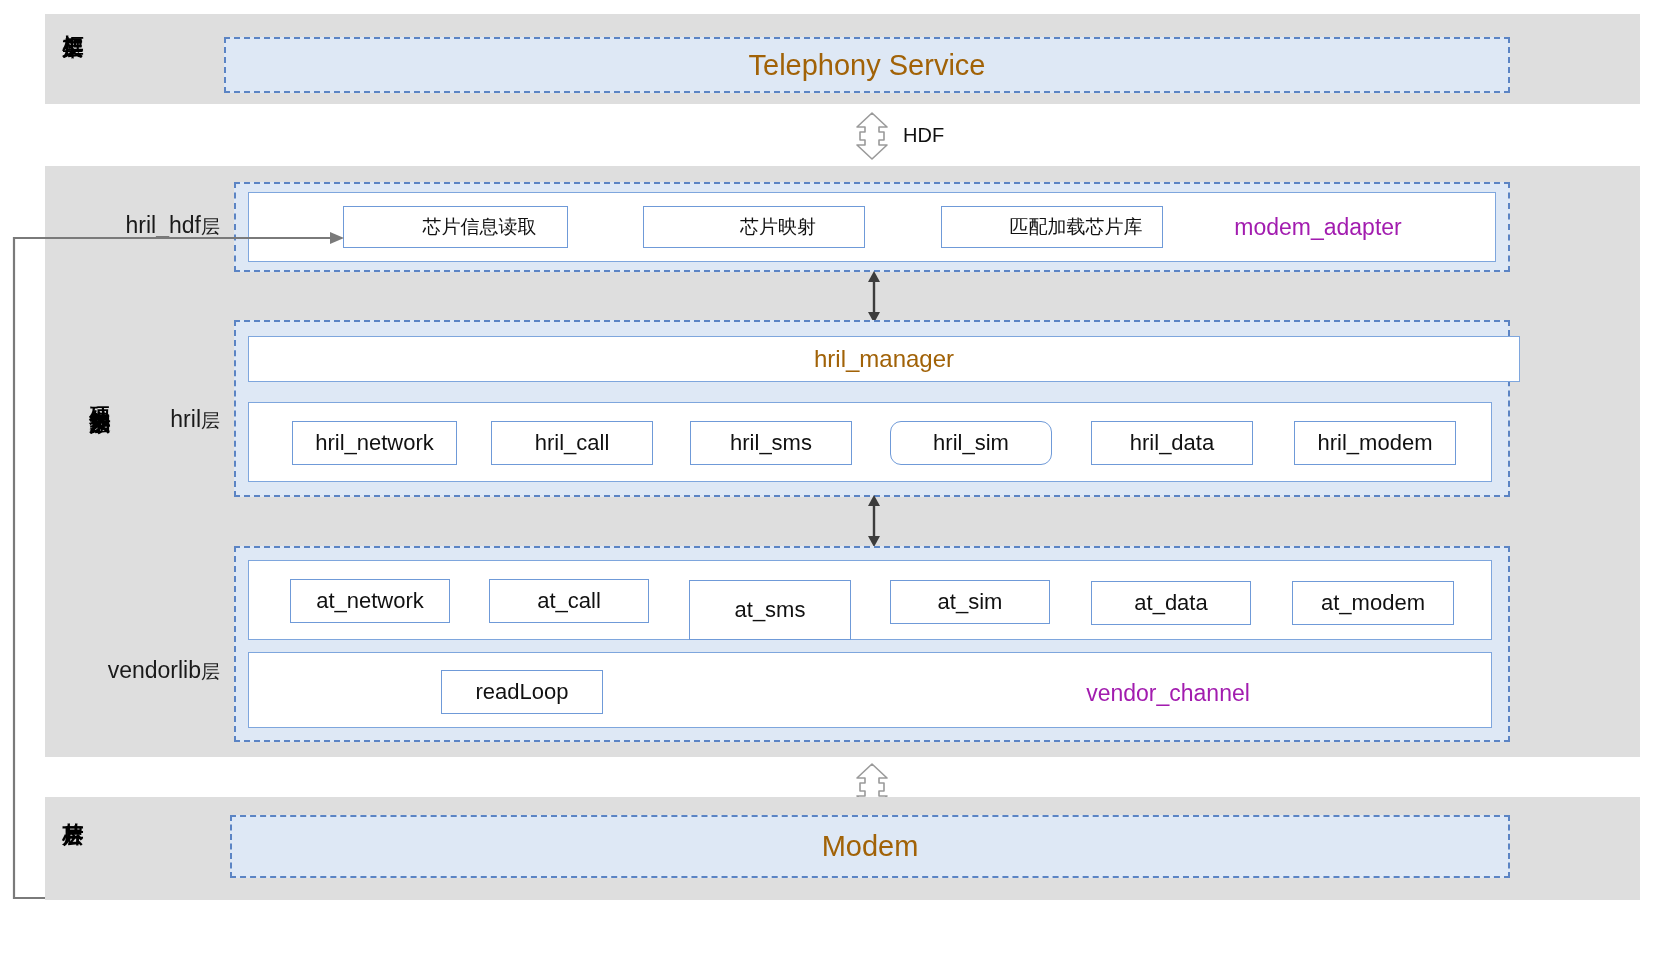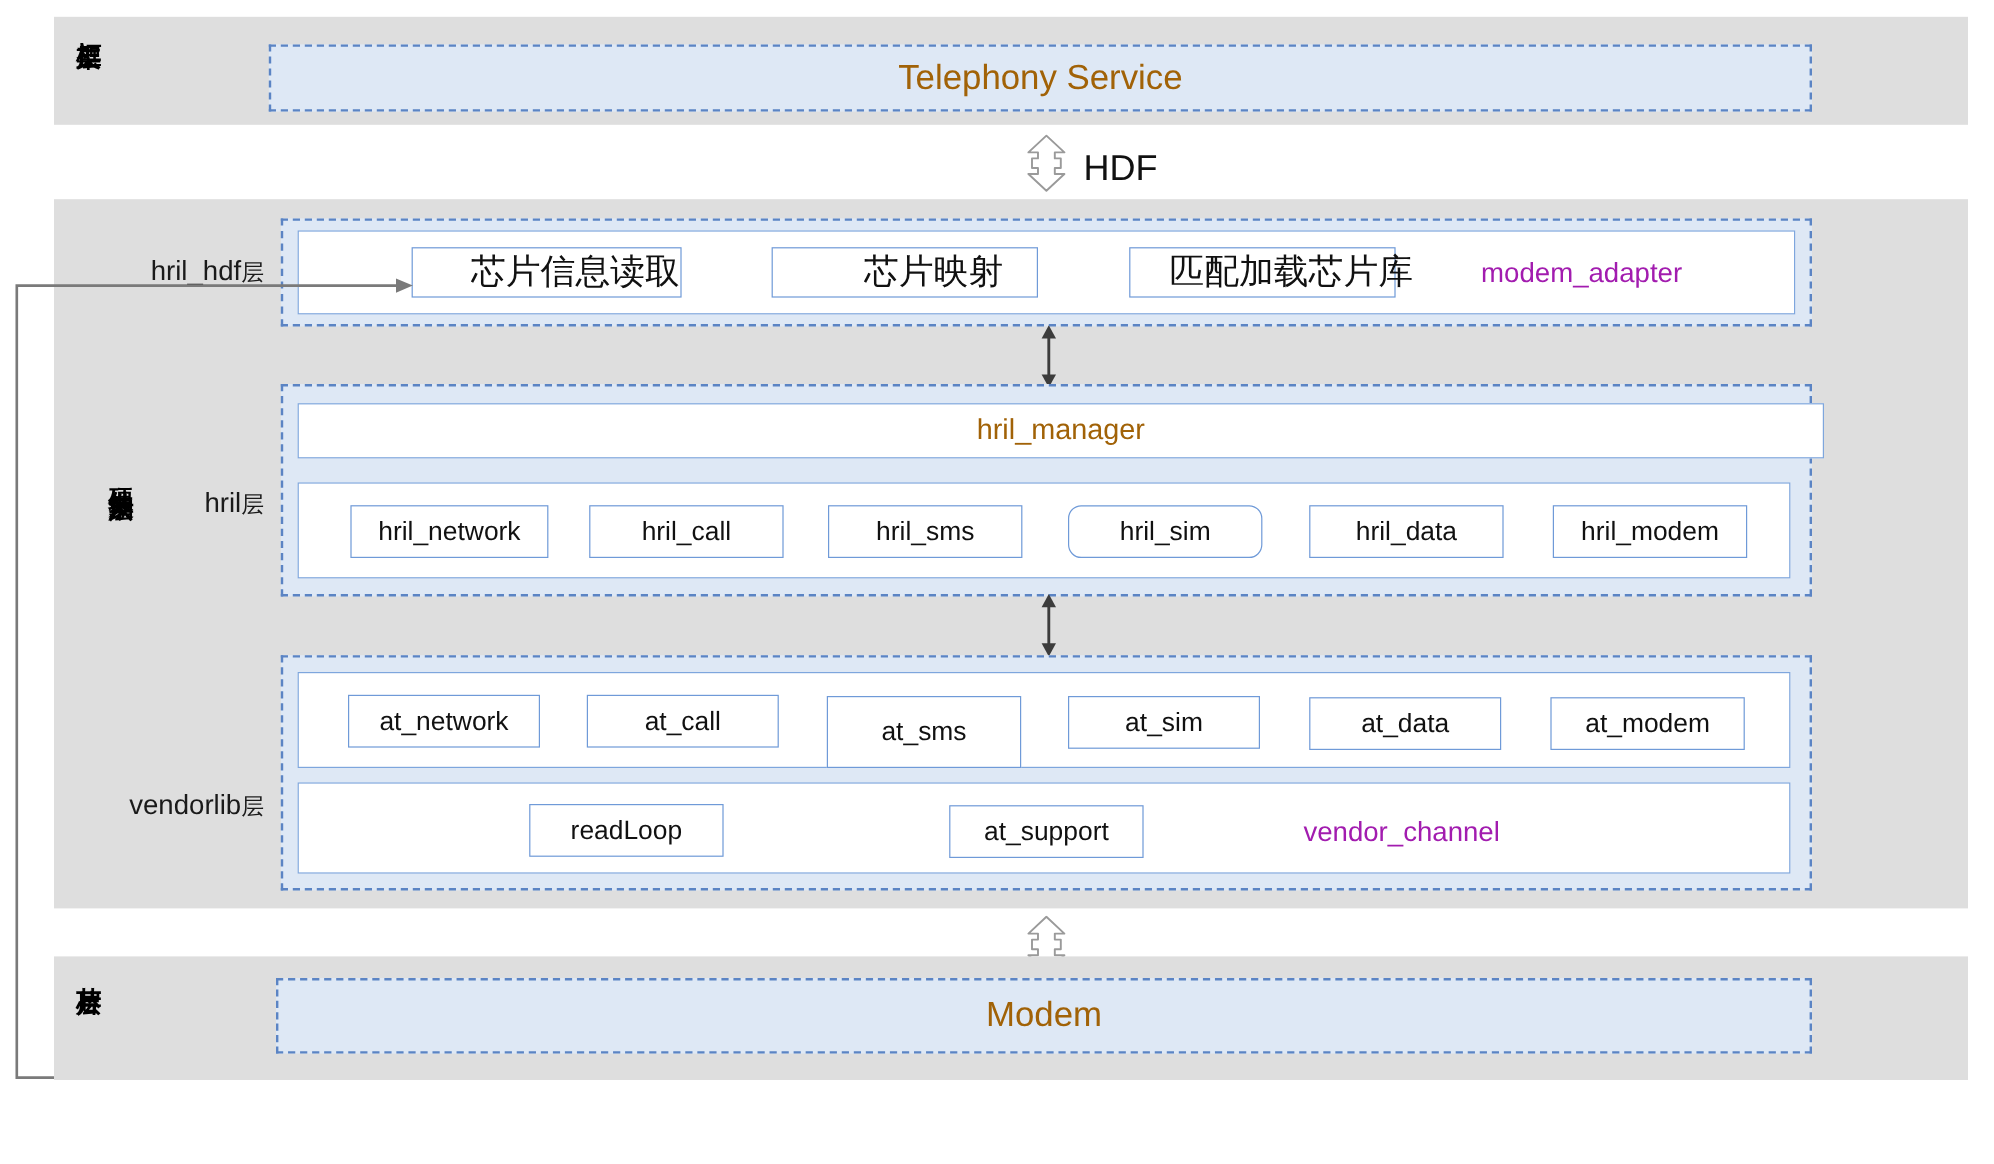--- a/index.html
+++ b/index.html
@@ -51,40 +51,40 @@
   
   .modbox{
     position:absolute;
     border:1.6px solid #6f9ad8;
     background:#ffffff;
     box-sizing:border-box;
     display:flex;align-items:center;justify-content:center;
     font-size:22px;color:#111;
     white-space:nowrap;
   }
-  .modbox.cn{font-size:29px;padding-left:48px;}
+  .modbox.cn{font-size:19px;padding-left:48px;}
   
   .plain{
     position:absolute;
     display:flex;align-items:center;justify-content:center;
     font-size:23px;color:#a21caf;white-space:nowrap;
   }
   
   .bigtitle{
     position:absolute;
     display:flex;align-items:center;justify-content:center;
     font-size:29px;color:#a16207;white-space:nowrap;
     width:100%;height:100%;left:0;top:0;
   }
 
   
   .hollowarrow{position:absolute;}
   .hollowarrow svg{display:block;}
   .arrowlabel{
-    position:absolute;font-size:30px;color:#111;white-space:nowrap;
+    position:absolute;font-size:20px;color:#111;white-space:nowrap;
   }
 
   
   .thinarrow{position:absolute;}
   .thinarrow svg{display:block;}
 
   
   .feedline{position:absolute;left:0;top:0;pointer-events:none;}
 </style>
 </head>
@@ -167,21 +167,20 @@
   <div class="modbox" style="left:290px;top:579px;width:160px;height:44px;">at_network</div>
   <div class="modbox" style="left:489px;top:579px;width:160px;height:44px;">at_call</div>
   <div class="modbox" style="left:689px;top:580px;width:162px;height:60px;">at_sms</div>
   <div class="modbox" style="left:890px;top:580px;width:160px;height:44px;">at_sim</div>
   <div class="modbox" style="left:1091px;top:581px;width:160px;height:44px;">at_data</div>
   <div class="modbox" style="left:1292px;top:581px;width:162px;height:44px;">at_modem</div>
 
   <div class="panel" style="left:248px;top:652px;width:1244px;height:76px;"></div>
 
   <div class="modbox" style="left:441px;top:670px;width:162px;height:44px;">readLoop</div>
-  <div class="modbox" style="left:791px;top:671px;width:162px;height:44px;">at_support</div>
   <div class="plain" style="left:1048px;top:671px;width:240px;height:44px;">vendor_channel</div>
 
   <div class="hollowarrow" style="left:851px;top:763px;width:42px;height:48px;">
     <svg width="42" height="48" viewBox="0 0 42 48">
       <path d="M21 1 L36 15 L28 15 L28 20 L33 20 L33 28 L28 28 L28 33 L36 33 L21 47 L6 33 L14 33 L14 28 L9 28 L9 20 L14 20 L14 15 L6 15 Z" fill="#ffffff" stroke="#9a9a9a" stroke-width="1.6" stroke-linejoin="round"></path>
     </svg>
   </div>
 
   <div class="band" style="left:45px;top:797px;width:1595px;height:103px;"></div>
   <div class="vlabel" style="left:59px;top:806px;width:26px;height:88px;">芯片层</div>

